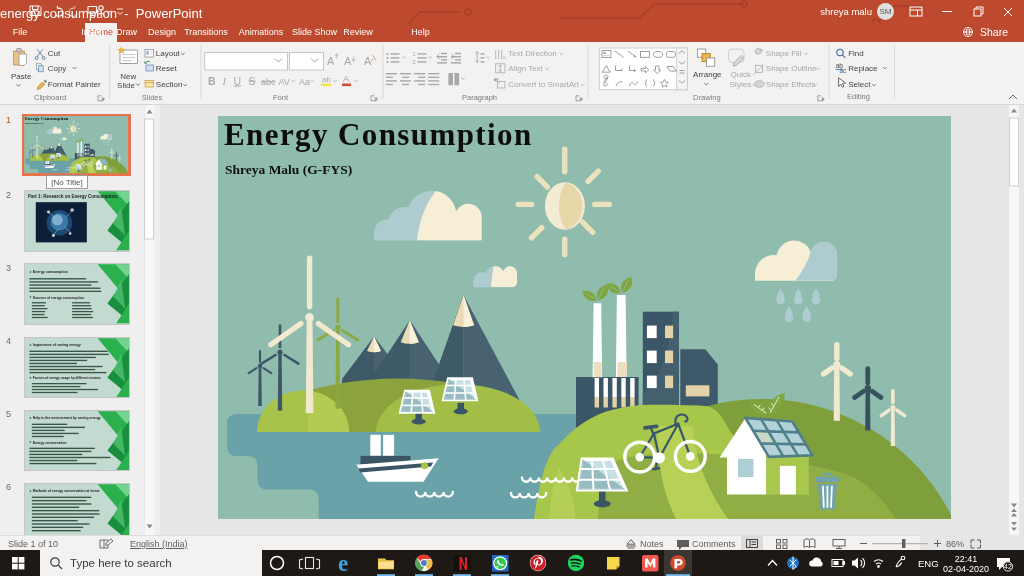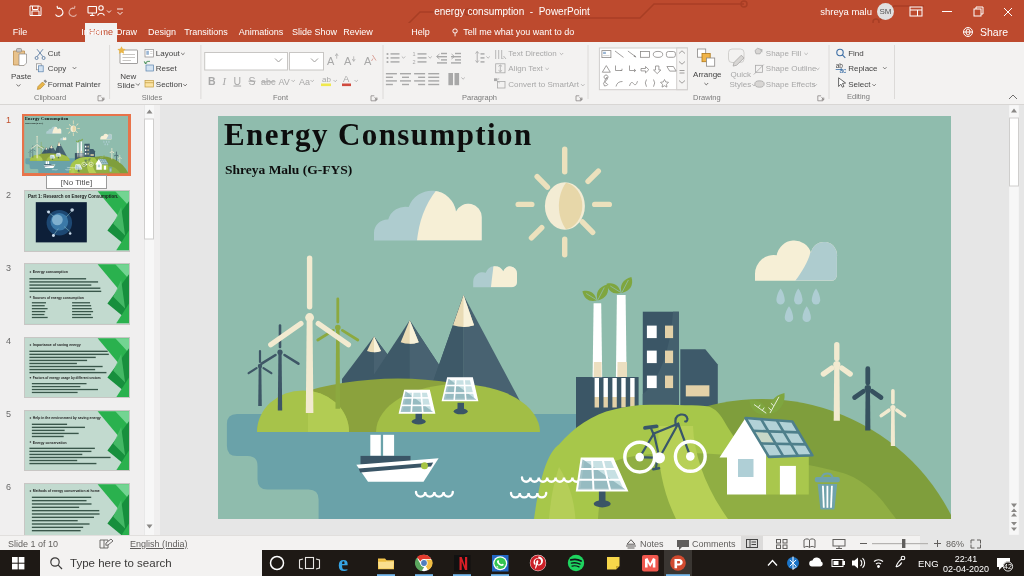--- a/index.html
+++ b/index.html
@@ -1,21 +1,21 @@
 <!DOCTYPE html>
 <html><head>
 <meta charset="utf-8">
 <style>
   * { margin:0; padding:0; box-sizing:border-box; }
   html,body { width:1024px; height:576px; overflow:hidden; font-family:"Liberation Sans", sans-serif; }
   #app { position:relative; width:1024px; height:576px; background:#e6e6e6; }
   
   #titlebar { position:absolute; left:0; top:0; width:1024px; height:23px; background:#bd4a2e; color:#fff; overflow:hidden;}
   #tabrow { position:absolute; left:0; top:23px; width:1024px; height:19px; background:#bd4a2e; }
-  #title-center { position:absolute; top:6px; left:0; width:100%; text-align:center; font-size:10px; color:#fff;}
+  #title-center { position:absolute; top:6px; left:0; width:100%; font-size:13px; color:#fff;}
   #user { position:absolute; top:6px; right:152px; font-size:9.5px; color:#fff; }
   .avatar { position:absolute; top:3px; right:130px; width:17px; height:17px; border-radius:50%; background:#e0e0e0; color:#555; font-size:8px; text-align:center; line-height:17px; }
   .tab { position:absolute; top:0; font-size:9px; color:#fff; line-height:19px; text-align:center; white-space:nowrap; }
   .tab.active { background:#f3f2f1; color:#c24424; height:19px; }
   
   #ribbon { position:absolute; left:0; top:42px; width:1024px; height:63px; background:#f3f2f1; border-bottom:1px solid #d8d6d4; }
   
   #panel { position:absolute; left:0; top:105px; width:160px; height:430px; background:#f0efef; }
   .thumbnum { position:absolute; left:6px; font-size:9px; color:#6a6a6a; }
   .thumb { position:absolute; left:25px; width:104px; height:58px; background:#bdd7cc; box-shadow:0 0 0 1px #c8c6c4; overflow:hidden;}
@@ -75,21 +75,20 @@
     <span class="tab active" style="left:40px;width:32px;margin-left:45px;">Home</span>
     <span class="tab" style="left:78px;width:29px;">Insert</span>
     <span class="tab" style="left:112px;width:29px;">Draw</span>
     <span class="tab" style="left:146px;width:32px;">Design</span>
     <span class="tab" style="left:183px;width:46px;">Transitions</span>
     <span class="tab" style="left:238px;width:46px;">Animations</span>
     <span class="tab" style="left:292px;width:44px;">Slide Show</span>
     <span class="tab" style="left:342px;width:32px;">Review</span>
     <span class="tab" style="left:392px;width:20px;margin-top:20px;">View</span>
     <span class="tab" style="left:409px;width:23px;">Help</span>
-    <span class="tab" style="left:446px;width:134px;">⚲&nbsp; Tell me what you want to do</span>
     <svg width="70" height="19" style="position:absolute;right:0;top:0">
       <g stroke="#fff" fill="none" stroke-width="1">
         <circle cx="14" cy="9" r="4.5"></circle>
           <path d="M12,9 a2,3 0 1 1 4,0 a2,3 0 1 1 -4,0 M9.5,9 h9"></path>
         <text x="26" y="13" fill="#fff" font-size="10.5" stroke="none" font-family="Liberation Sans">Share</text>
       </g>
     </svg>
   </div>
   <div id="ribbon">
     <svg width="1024" height="63" style="position:absolute;left:0;top:0" font-family="Liberation Sans, sans-serif">
@@ -391,21 +390,21 @@
 <div class="thumbnum" style="top:85px;color:#6a6a6a;">2</div>
 <div class="thumbnum" style="top:158px;color:#6a6a6a;">3</div>
 <div class="thumbnum" style="top:231px;color:#6a6a6a;">4</div>
 <div class="thumbnum" style="top:304px;color:#6a6a6a;">5</div>
 <div class="thumbnum" style="top:377px;color:#6a6a6a;">6</div>
 <div style="position:absolute;left:22px;top:9px;width:109px;height:62px;background:#e8734a;"></div>
 <div style="position:absolute;left:24.4px;top:11.4px;width:104.2px;height:57.2px;overflow:hidden;">
 <svg width="104.2" height="57.2" viewBox="0 0 733 403">
           <use href="#slideart"></use>
         </svg></div>
-<div style="position:absolute;left:46px;top:70px;width:61px;height:14px;background:#fff;border:1px solid #9b9b9b;font-size:8px;color:#505050;text-align:center;line-height:13px;box-sizing:border-box;">[No Title]</div>
+<div style="position:absolute;left:46px;top:70px;width:42px;height:14px;background:#fff;border:1px solid #9b9b9b;font-size:8px;color:#505050;text-align:center;line-height:13px;box-sizing:border-box;">[No Title]</div>
 <div class="thumb" style="top:86px;height:59.6px;">
 <svg width="104" height="59.6" viewBox="0 0 106 60">
   <rect width="106" height="60" fill="#c2dacf"></rect>
   <g transform="scale(1.0)">
       <polygon points="74,0 106,0 106,38" fill="#2ab14e"></polygon>
       <polygon points="92,0 106,0 106,15" fill="#73d492"></polygon>
       <polygon points="106,10 84,40 106,58" fill="#178f3d"></polygon>
       <polygon points="93,60 106,40 106,60" fill="#2ab14e"></polygon>
       <polygon points="98,16 90,33 102,45" fill="#4cc06c" opacity="0.85"></polygon>
     </g>

